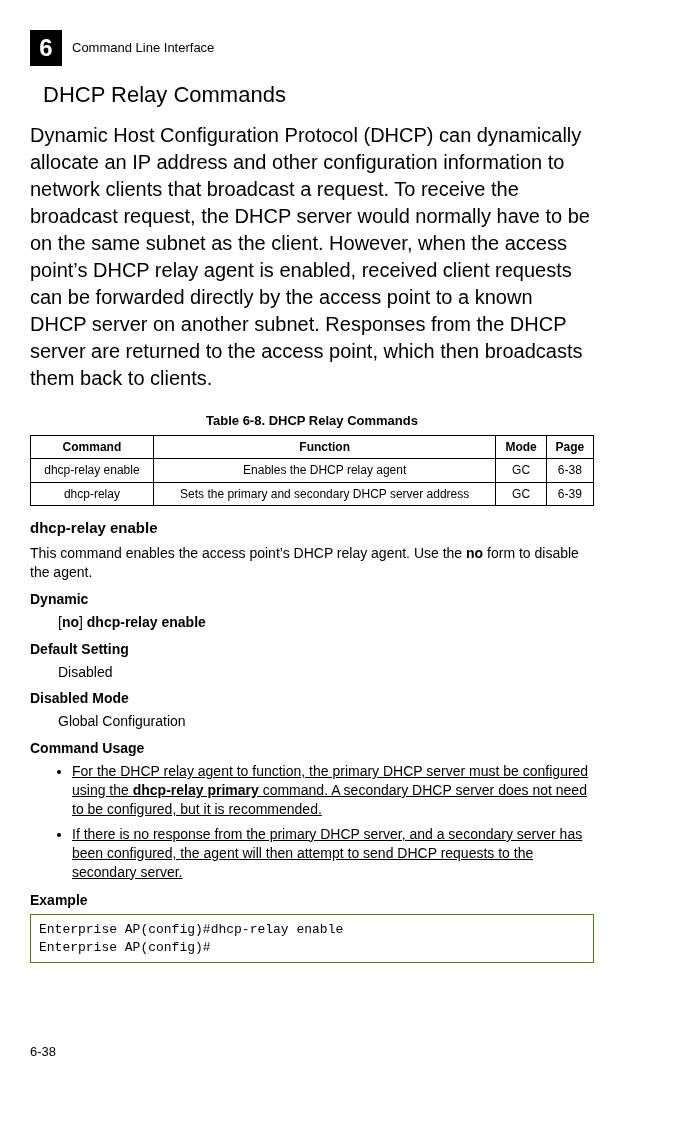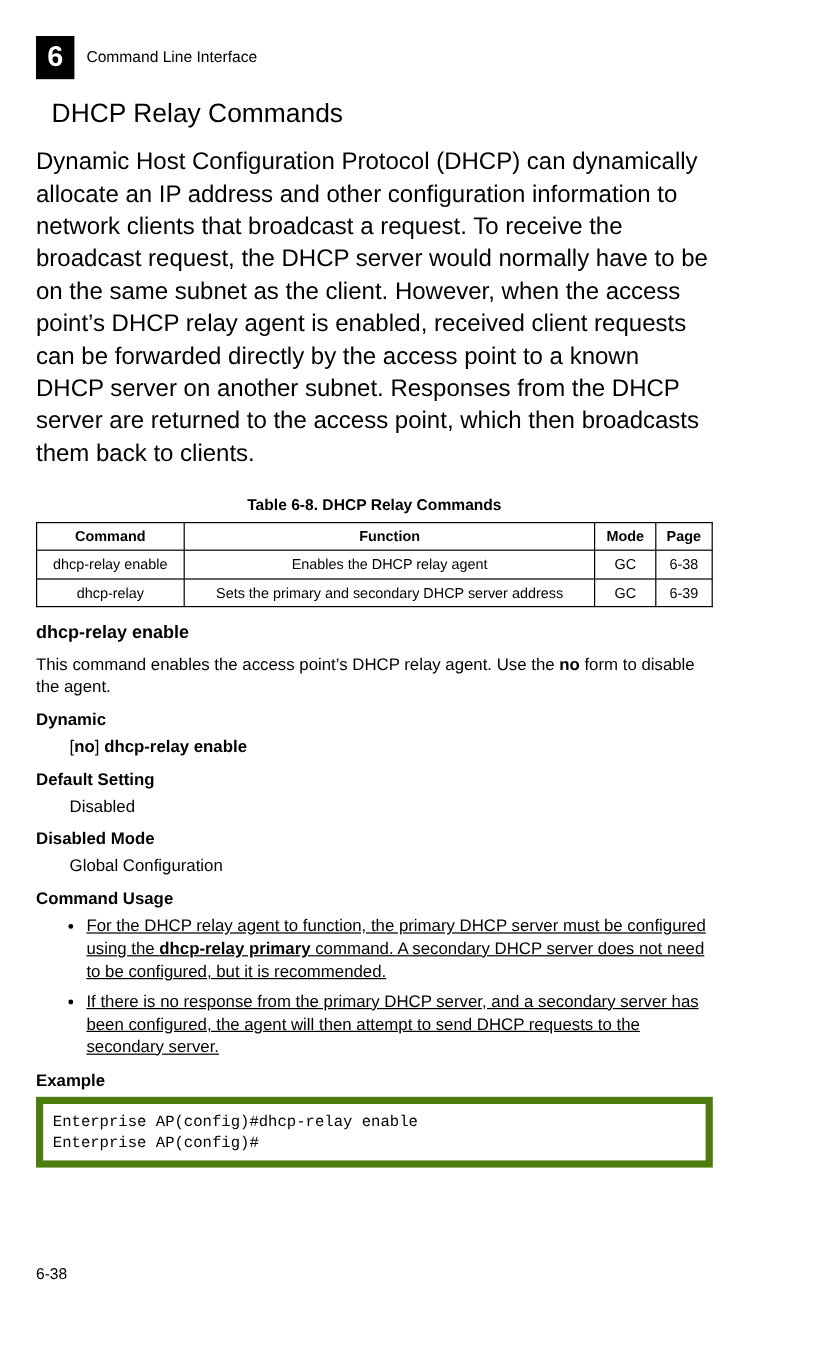--- a/index.html
+++ b/index.html
@@ -89,21 +89,21 @@
     margin: 4px 0 10px 0;
     padding-left: 42px;
   }
   ul.bullets li {
     margin-bottom: 6px;
     font-size: 14px;
     list-style-type: disc;
     text-decoration: underline;
   }
   .example-box {
-    border: 6px solid #4d7c0f;
+    border: 1px solid #4d7c0f;
     padding: 6px 8px;
     font-family: "Courier New", monospace;
     font-size: 13px;
     white-space: pre;
     margin-top: 4px;
   }
   .footer {
     margin-top: 80px;
     font-size: 13px;
   }

